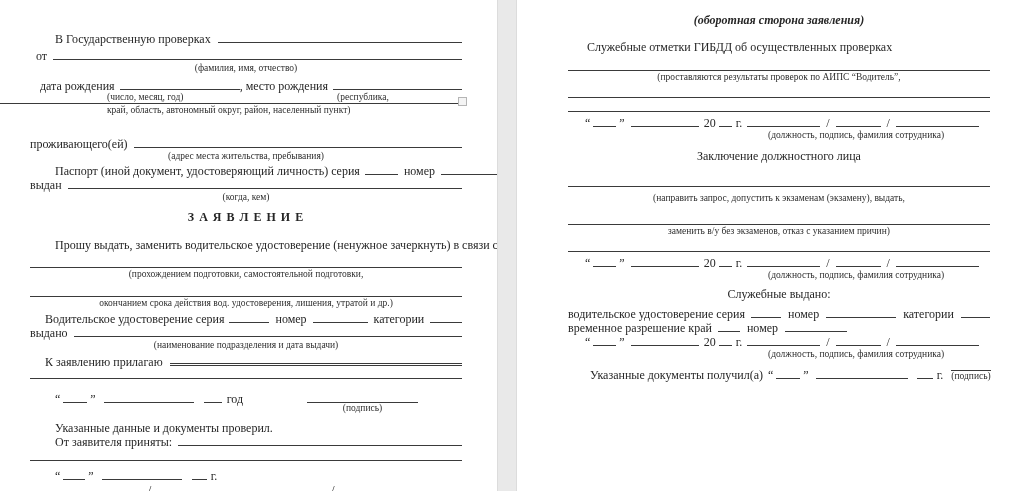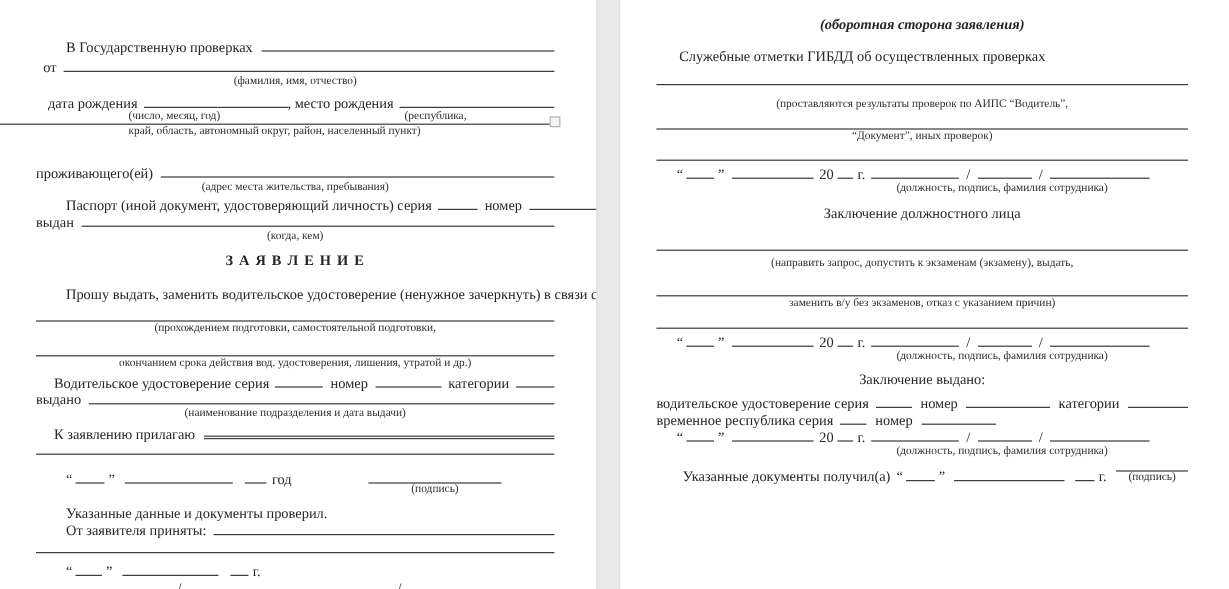--- a/index.html
+++ b/index.html
@@ -4,21 +4,21 @@
 <style>
   html,body{margin:0;padding:0;}
   body{
     width:1024px;height:491px;position:relative;overflow:hidden;
     background:#ffffff;color:#262626;
     font-family:"Liberation Serif","DejaVu Serif",serif;
     font-size:12px;line-height:1.15;
   }
   .page{position:absolute;top:0;height:491px;background:#ffffff;box-sizing:border-box;}
   #left-page{left:0;width:497px;padding:0 35px 0 30px;}
-  #right-page{left:517px;width:507px;padding:0 34px 0 30px;}
+  #right-page{left:517px;width:507px;padding:0 34px 0 51px;}
   .divider{position:absolute;left:497px;top:0;width:20px;height:491px;
     background:#e9e9e9;border-left:1px solid #dcdcdc;border-right:1px solid #dcdcdc;box-sizing:border-box;}
   .row{display:flex;align-items:baseline;white-space:nowrap;height:14px;}
   .blank{display:inline-block;border-bottom:1px solid #3a3a3a;height:10px;flex:0 0 auto;}
   .fill{flex:1 1 auto;}
   .dbl{border-bottom:3px double #3a3a3a;}
   .hline{height:0;border-bottom:1px solid #3a3a3a;}
   .cap{font-size:9.5px;color:#2e2e2e;height:11px;}
   .capcenter{text-align:center;}
   .title{font-weight:bold;text-align:center;font-size:12px;letter-spacing:1px;height:15px;}
@@ -153,24 +153,23 @@
 
 <div class="divider"></div>
 
 <div class="page" id="right-page">
 
   <div class="backside" style="margin-top:14px">(оборотная сторона заявления)</div>
 
   <div class="row" style="margin-top:13px;padding-left:19px">Служебные отметки ГИБДД об осуществленных проверках</div>
 
   <div class="hline" style="margin-top:15px"></div>
-  <div class="cap capcenter" style="margin-top:11px">(проставляются результаты проверок по АИПС “Водитель”,</div>
+  <div class="cap capcenter" style="margin-top:1px">(проставляются результаты проверок по АИПС “Водитель”,</div>
 
   <div class="hline" style="margin-top:14px"></div>
-  <div class="cap capcenter" style="margin-top:1px">“Документ”, иных проверок)</div>
 
   <div class="hline" style="margin-top:13px"></div>
 
   <div class="row" style="margin-top:4px;padding-left:17px">
     <span>“</span>
     <span class="blank" style="width:23px;margin-left:3px"></span>
     <span style="margin-left:3px">”</span>
     <span class="blank" style="width:68px;margin-left:6px"></span>
     <span style="margin-left:5px">20</span>
     <span class="blank" style="width:13px;margin-left:3px"></span>
@@ -202,33 +201,33 @@
     <span class="blank" style="width:13px;margin-left:3px"></span>
     <span style="margin-left:4px">г.</span>
     <span class="blank" style="width:73px;margin-left:5px"></span>
     <span style="margin:0 6px">/</span>
     <span class="blank" style="width:45px"></span>
     <span style="margin:0 6px">/</span>
     <span class="blank" style="width:83px"></span>
   </div>
   <div class="cap" style="padding-left:200px">(должность, подпись, фамилия сотрудника)</div>
 
-  <div class="center" style="margin-top:7px;height:14px">Заключение выдано:</div>
+  <div class="center" style="margin-top:7px;height:14px">Служебные выдано:</div>
 
   <div class="row" style="margin-top:5px">
     <span>водительское удостоверение серия</span>
     <span class="blank" style="width:30px;margin-left:6px"></span>
     <span style="margin-left:7px">номер</span>
     <span class="blank" style="width:70px;margin-left:7px"></span>
     <span style="margin-left:7px">категории</span>
     <span class="blank fill" style="margin-left:7px"></span>
   </div>
 
   <div class="row">
-    <span>временное республика серия</span>
+    <span>временное разрешение край</span>
     <span class="blank" style="width:22px;margin-left:6px"></span>
     <span style="margin-left:7px">номер</span>
     <span class="blank" style="width:62px;margin-left:7px"></span>
   </div>
 
   <div class="row" style="padding-left:17px">
     <span>“</span>
     <span class="blank" style="width:23px;margin-left:3px"></span>
     <span style="margin-left:3px">”</span>
     <span class="blank" style="width:68px;margin-left:6px"></span>

